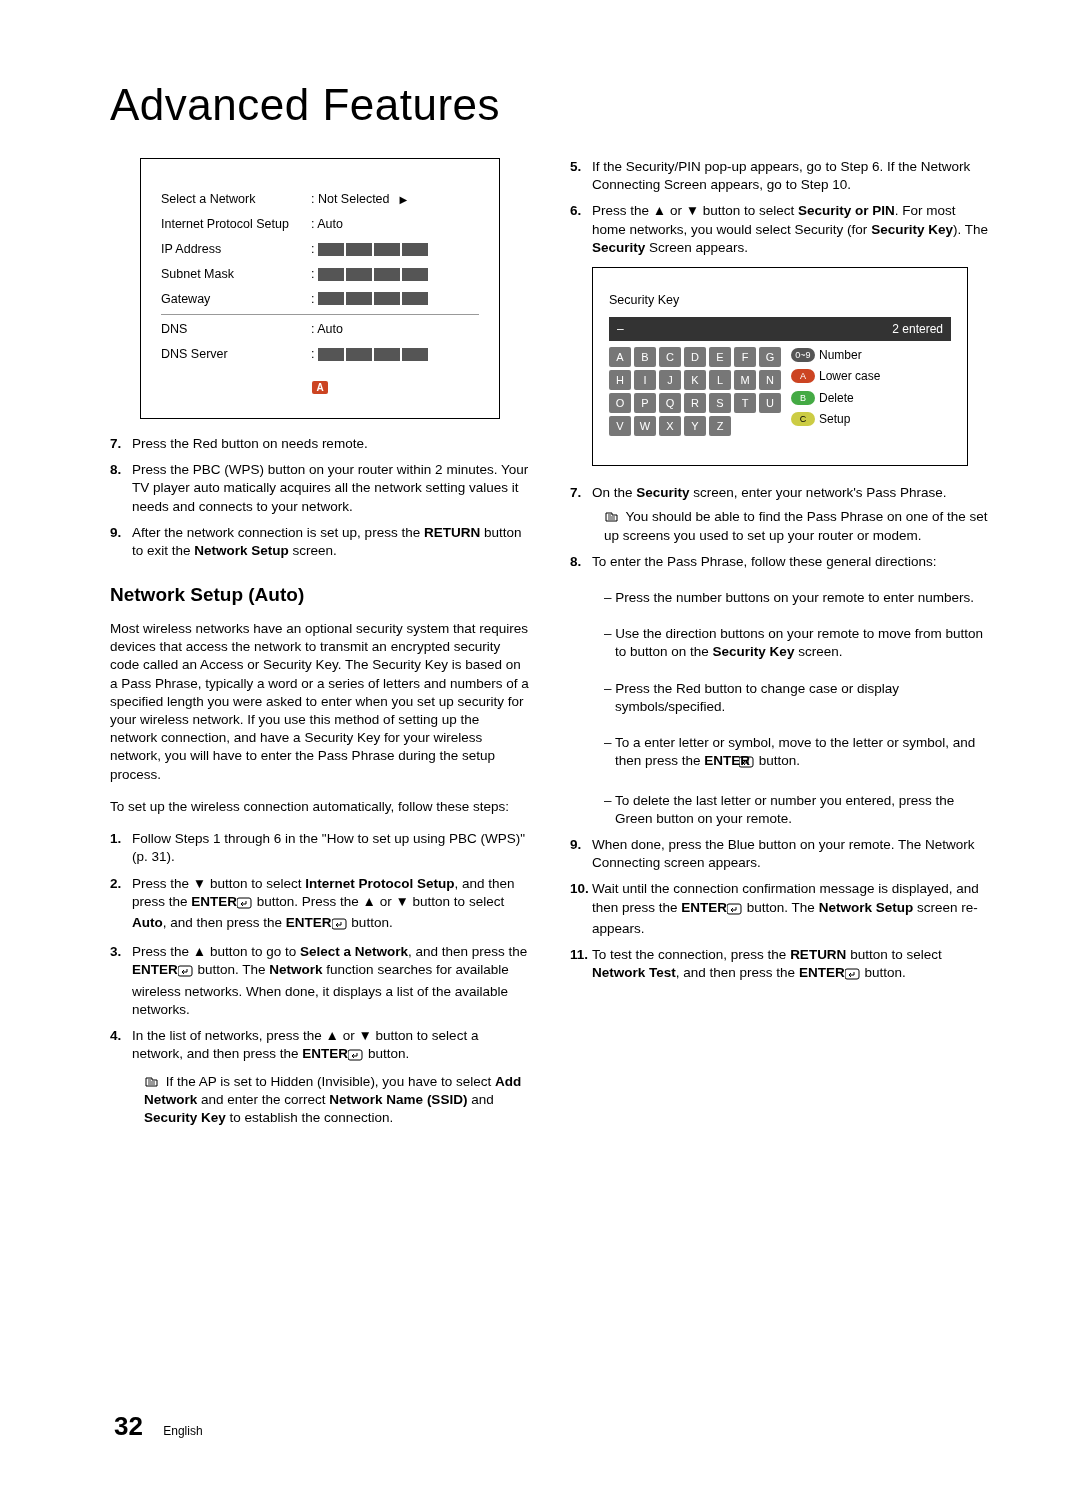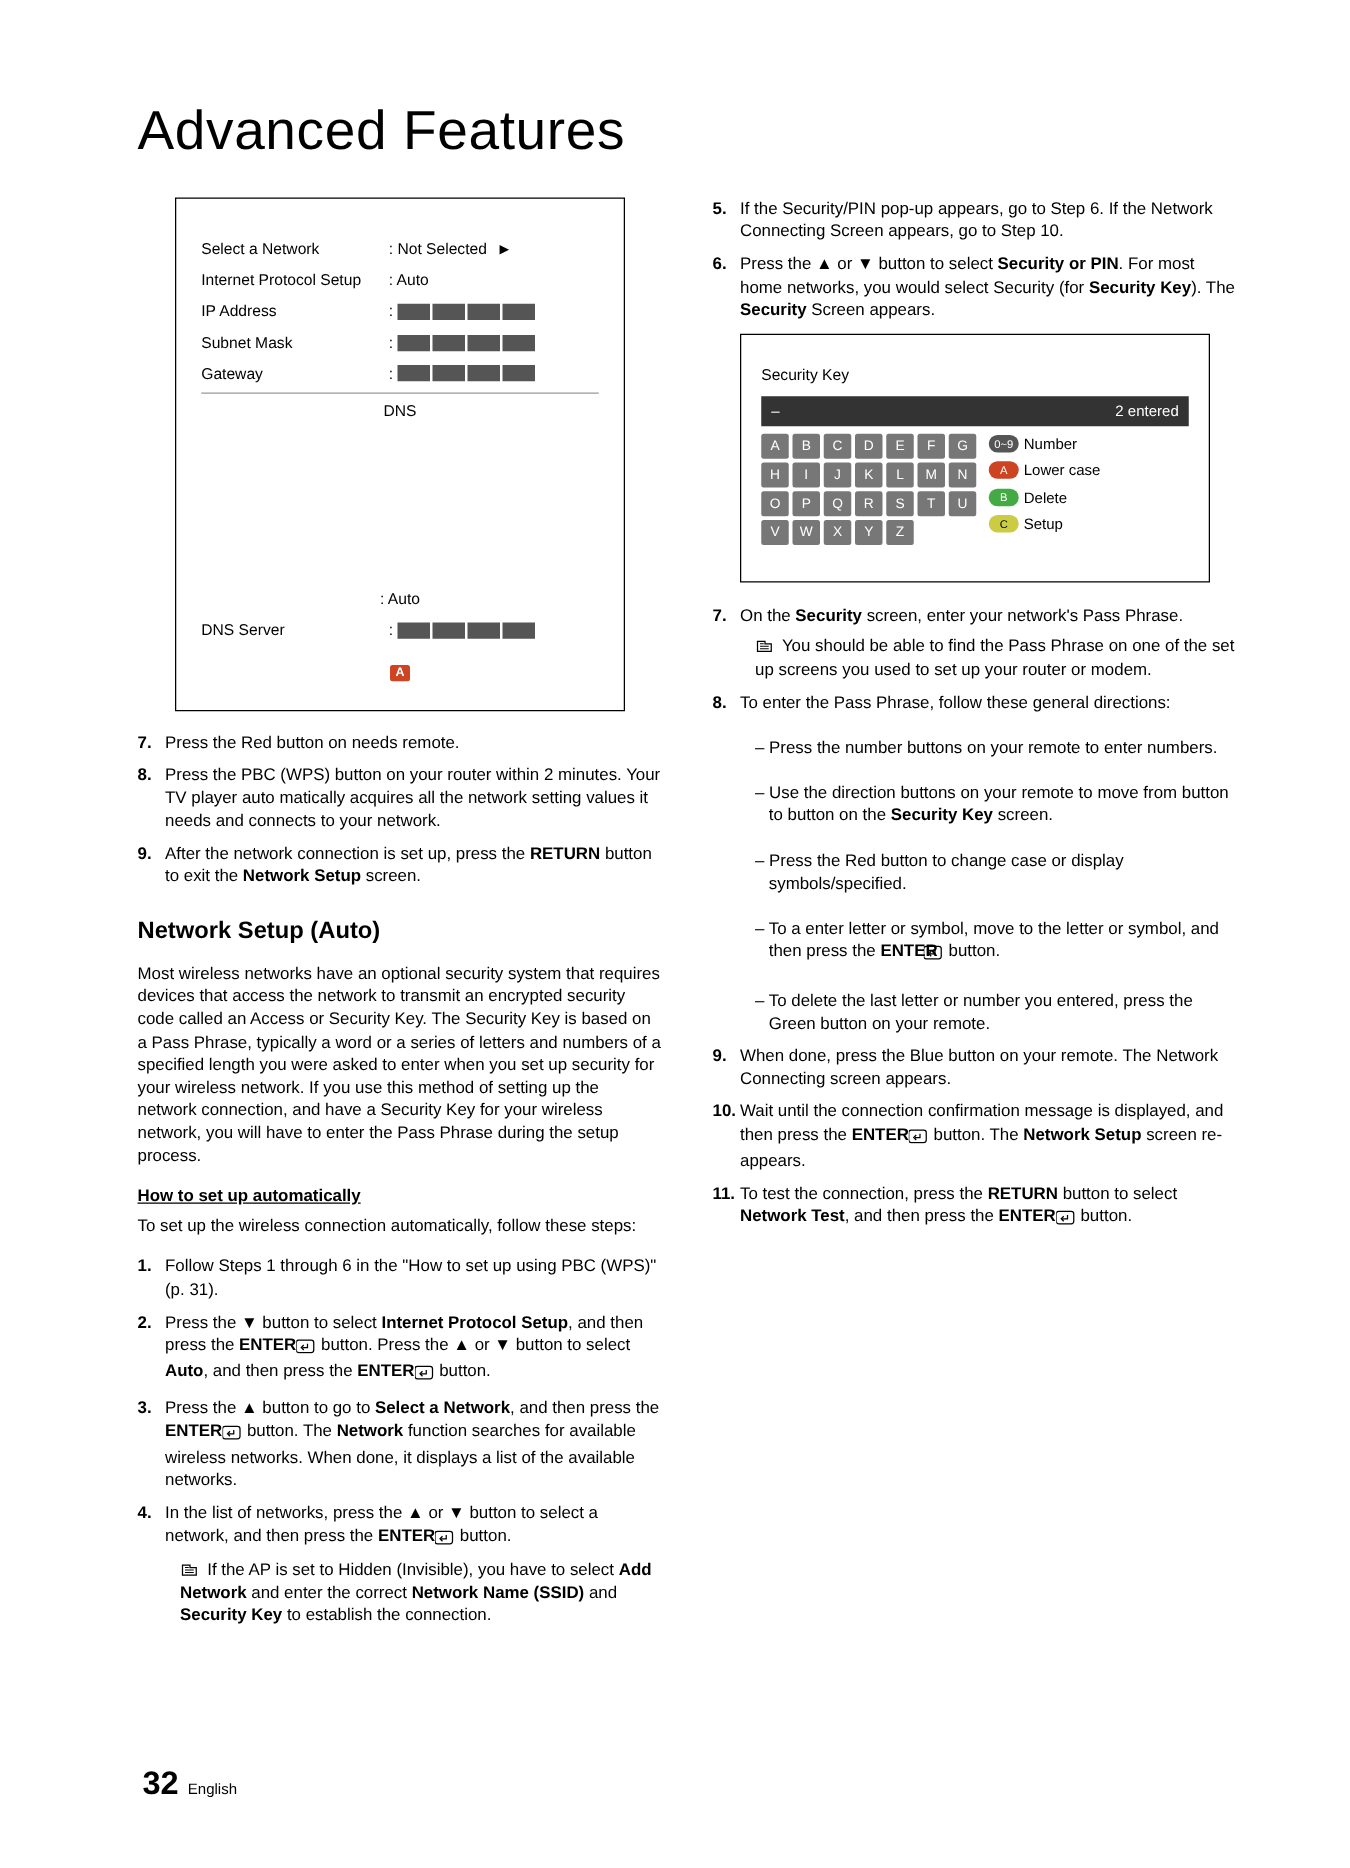--- a/index.html
+++ b/index.html
@@ -24,21 +24,21 @@
   .note-icon { display: inline-block; width: 18px; }
   .note-icon svg { vertical-align: -2px; }
   b { font-weight: bold; }
   .panel {
     border: 1px solid #000;
     margin: 0 30px 16px 30px;
     padding: 28px 20px 22px 20px;
     font-size: 12.5px;
   }
   .panel .prow { display: flex; padding: 4px 0; align-items: center; }
-  .panel .prow.b-top { border-top: 1px solid #999; margin-top: 3px; padding-top: 6px; flex-direction: column;}
+  .panel .prow.b-top { border-top: 1px solid #999; margin-top: 3px; padding-top: 6px;}
   .panel .plabel { flex: 0 0 150px; }
   .panel .pval { flex: 1; display: flex; align-items: center; gap: 4px; }
   .numbox { background: #555; color:#fff; width: 26px; height: 13px; display:inline-block; }
   .numboxes { display: flex; gap: 2px; align-items:center; }
   .bottom-a { text-align: center; margin-top: 12px; }
   .bottom-a span { background:#c42; color:#fff; font-size:10px; padding:1px 4px; border-radius:2px; font-weight:bold;}
   .right-arrow::after { content: "▶"; font-size: 10px; margin-left: 6px; color:#000;}
   h2.sub-h { font-size: 19px; font-weight: bold; margin: 22px 0 12px 0; }
   .bodytext { margin-bottom: 14px; }
   .underline-h { font-weight: bold; text-decoration: underline; font-size: 13.5px; margin-bottom: 6px; display: block;}
@@ -56,21 +56,21 @@
   .key { background:#777; color:#fff; width:22px; height:20px; font-size:11px; display:flex; align-items:center; justify-content:center; border-radius:2px;}
   .kb-legend { font-size: 12px; }
   .kb-legend div { margin-bottom: 5px; display:flex; align-items:center; gap:4px;}
   .badge { display:inline-flex; align-items:center; justify-content:center; min-width:24px; height:14px; font-size:9px; color:#fff; border-radius:7px; padding: 0 4px;}
   .bg-grey { background:#555;}
   .bg-red { background:#c42;}
   .bg-green { background:#4a4;}
   .bg-yellow { background:#cc4; color:#000;}
   .enter-icon { display:inline-block; vertical-align:-3px;}
   .footer { position:absolute; bottom: 52px; left: 114px; font-size: 12px;}
-  .footer .pg { font-size: 26px; font-weight: bold; margin-right: 4px;}
+  .footer .pg { font-size: 26px; font-weight: bold; margin-right: 17px;}
 </style>
 </head>
 <body>
 
 <div class="title">Advanced Features</div>
 
 <div class="cols">
 
   <div class="col">
 
@@ -151,21 +151,20 @@
         </li>
         <li>
           <span class="lnum">9.</span>
           <span class="ltxt">After the network connection is set up, press the <b>RETURN</b> button to exit the <b>Network Setup</b> screen.</span>
         </li>
       </ol>
 
     <h2 class="sub-h">Network Setup (Auto)</h2>
     <p class="bodytext">Most wireless networks have an optional security system that requires devices that access the network to transmit an encrypted security code called an Access or Security Key. The Security Key is based on a Pass Phrase, typically a word or a series of letters and numbers of a specified length you were asked to enter when you set up security for your wireless network.  If you use this method of setting up the network connection, and have a Security Key for your wireless network, you will have to enter the Pass Phrase during the setup process.</p>
 
-    <span class="underline-h">How to set up automatically</span>
     <p class="bodytext">To set up the wireless connection automatically, follow these steps:</p>
 
     <ol>
       <li>
         <span class="lnum">1.</span>
         <span class="ltxt">Follow Steps 1 through 6 in the "How to set up using PBC (WPS)" (p. 31).</span>
       </li>
       <li>
         <span class="lnum">2.</span>
         <span class="ltxt">

